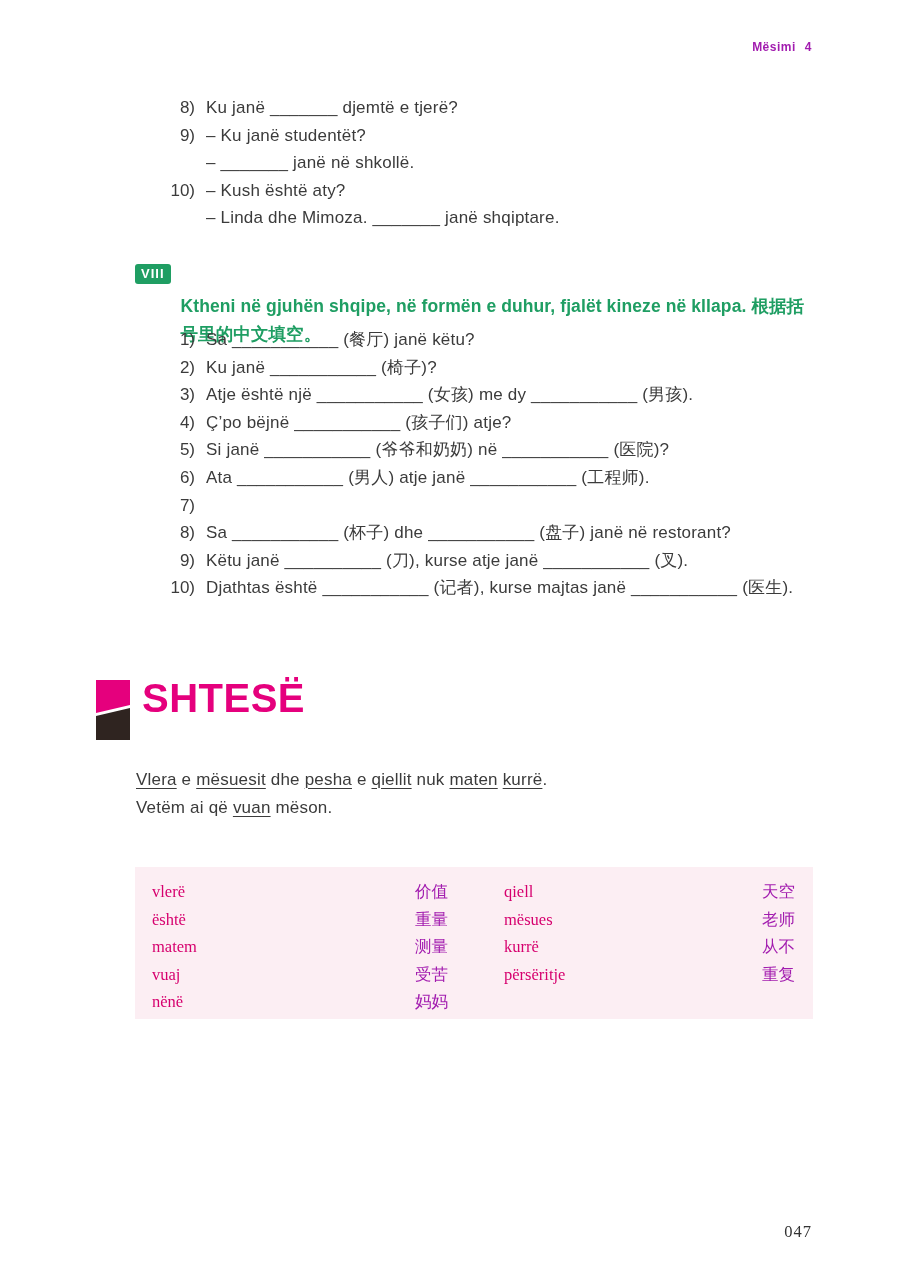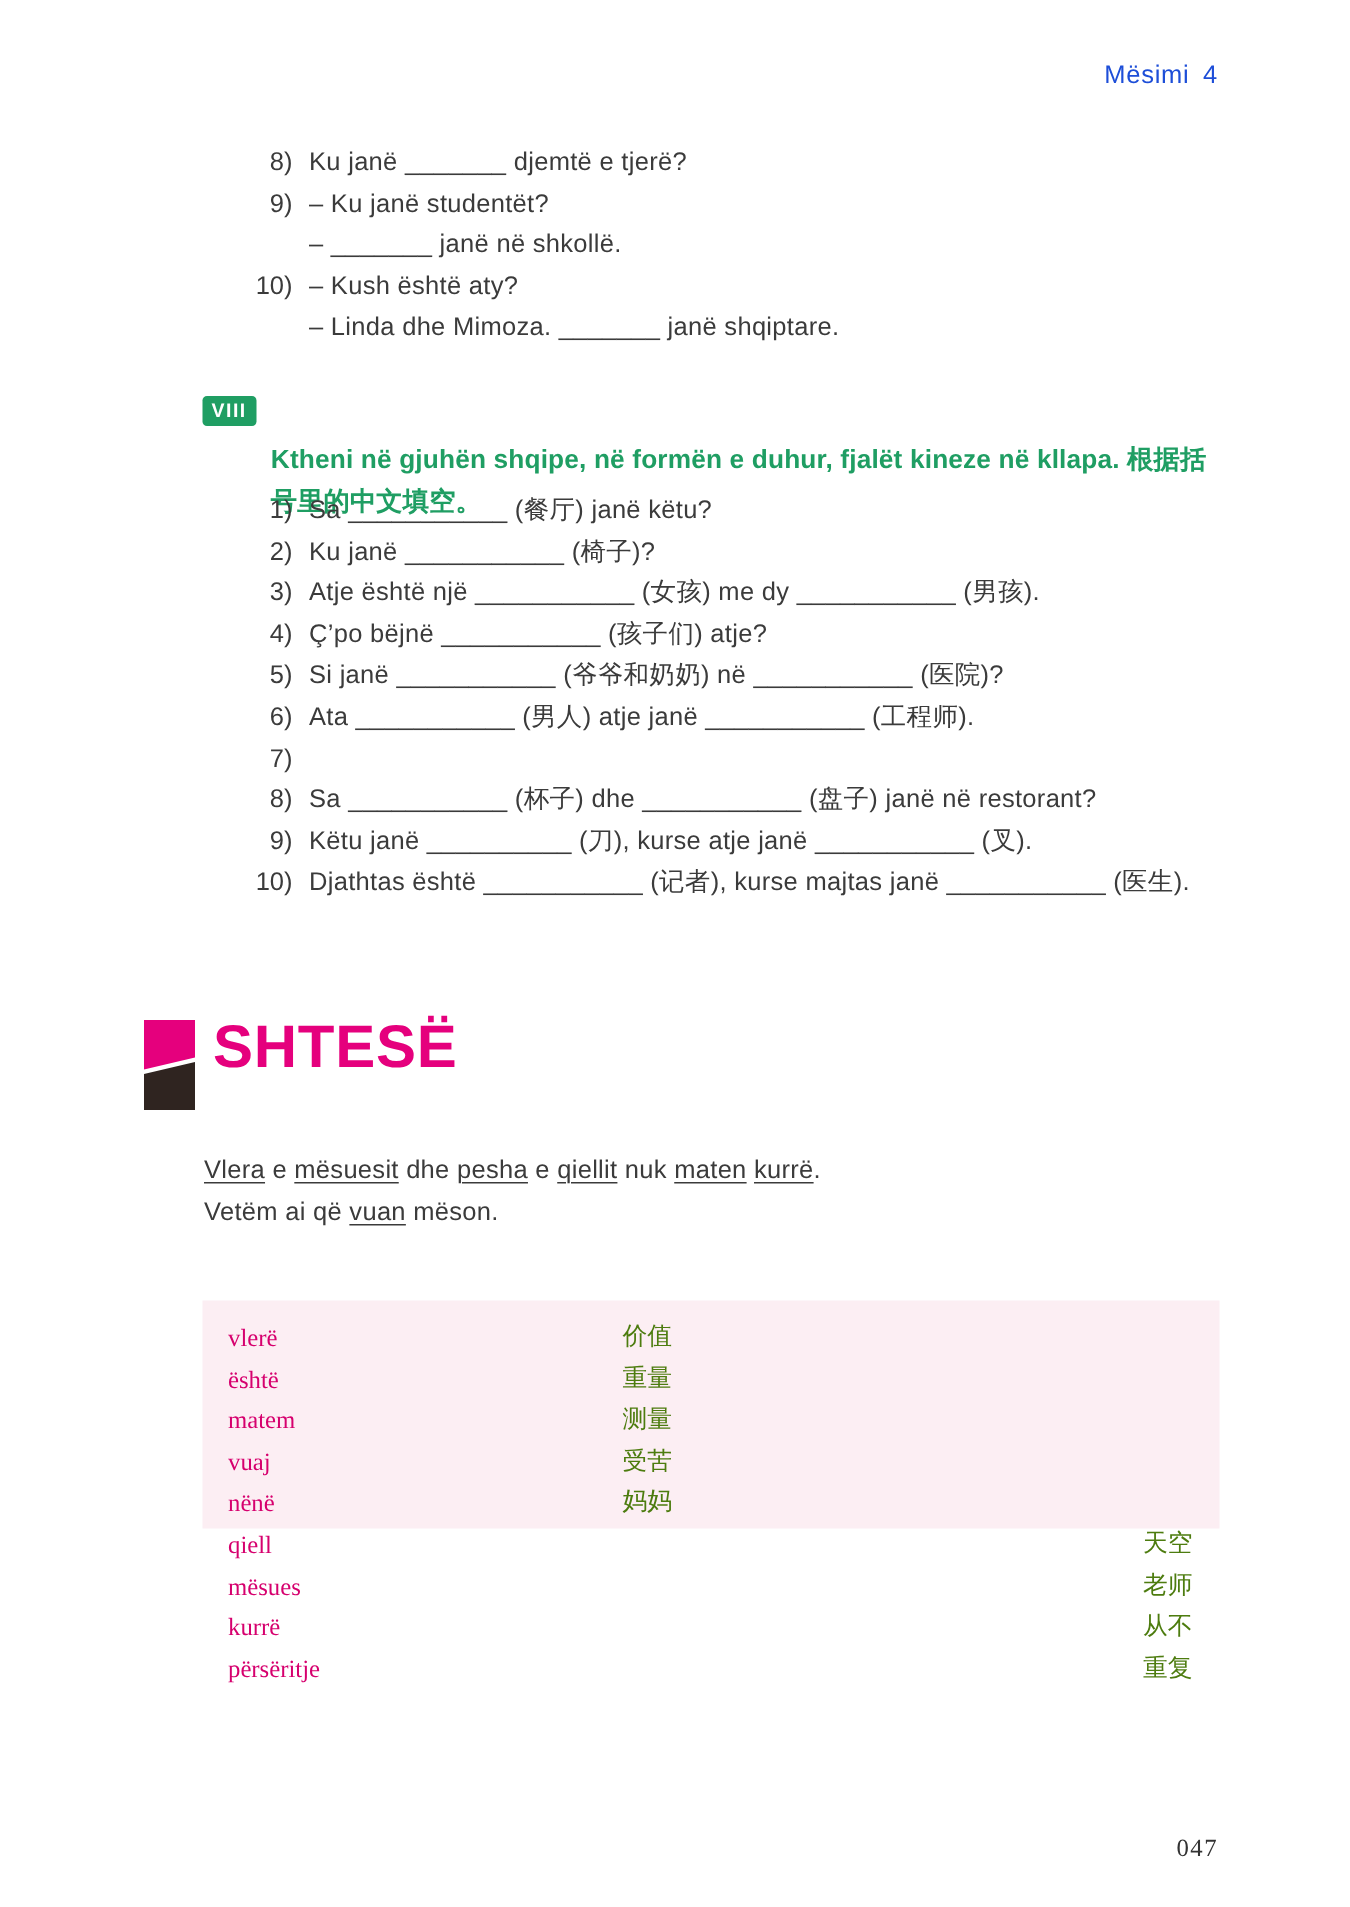--- a/index.html
+++ b/index.html
@@ -7,21 +7,21 @@
     position:relative;
     width:900px;height:1271px;
     background:#ffffff;
     font-family:"Liberation Sans", sans-serif;
     color:#3b3b3b;
     overflow:hidden;
   }
   
   .page-header{
     position:absolute;top:40px;right:88px;
-    font-size:17px;color:#1d4ed8;letter-spacing:.5px;
+    font-size:12px;color:#a21caf;letter-spacing:.5px;font-weight:bold;
   }
   .page-header .lesson-num{margin-left:9px;}
 
   
   .ex-list{position:absolute;left:140px;}
   .ex-row{display:flex;height:27.6px;align-items:baseline;font-size:17px;line-height:27.6px;}
   .ex-row .num{width:55px;text-align:right;flex:0 0 55px;}
   .ex-row .txt{margin-left:11px;white-space:nowrap;letter-spacing:.2px;}
 
   #exercise7-list{top:94px;}
@@ -58,28 +58,27 @@
   .proverb{position:absolute;left:136px;top:766px;font-size:17px;line-height:27.8px;letter-spacing:.2px;}
   .proverb .u{text-decoration:underline;text-underline-offset:3px;text-decoration-thickness:1px;}
 
   
   .vocab-box{
     position:absolute;left:135px;top:867px;width:678px;height:152px;
     background:#fceef3;
     box-sizing:border-box;
     padding:11px 18px 0 17px;
     display:flex;
-    flex-direction:column;
   }
   .vocab-col{display:flex;flex-direction:column;}
   .vocab-col.left{width:296px;margin-right:56px;}
   .vocab-col.right{flex:1;}
   .vocab-row{display:flex;justify-content:space-between;height:27.6px;line-height:27.6px;font-size:16.5px;}
   .vocab-word{color:#d6006e;font-family:"Liberation Serif", serif;}
-  .vocab-cn{color:#4d7c0f;}
+  .vocab-cn{color:#a21caf;}
 
   
   .page-number{
     position:absolute;right:88px;top:1222px;
     font-family:"Liberation Serif", serif;
     font-size:16.5px;color:#333333;letter-spacing:1px;
   }
 </style>
 </head>
 <body>

